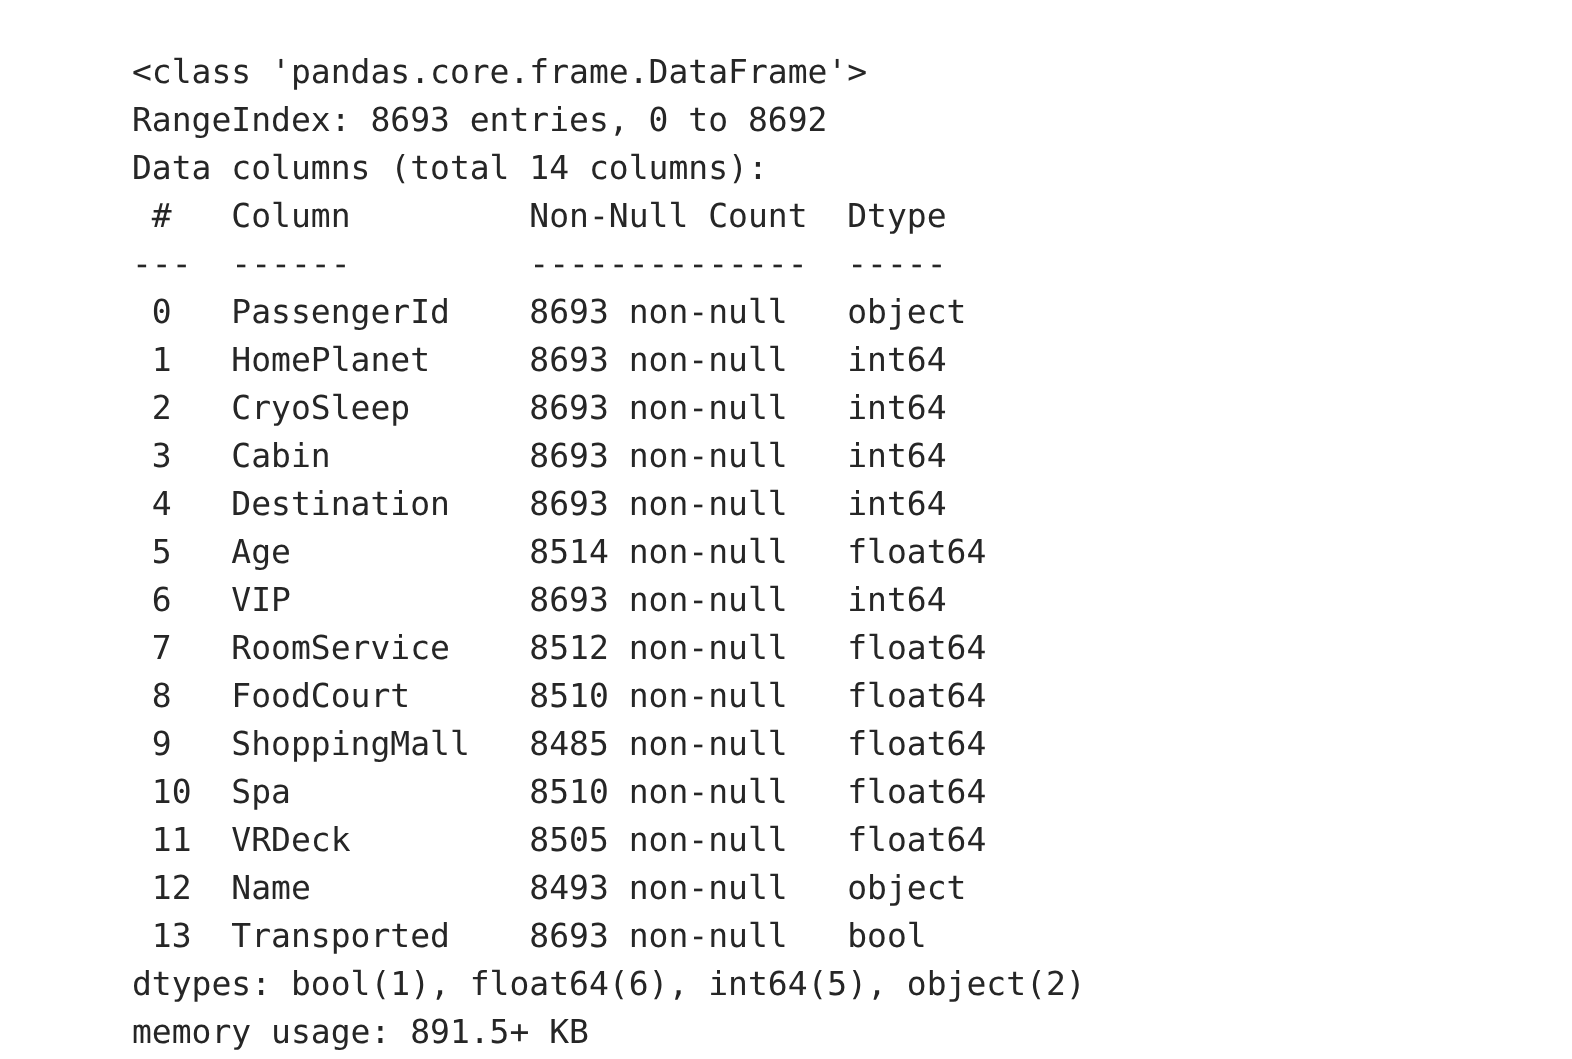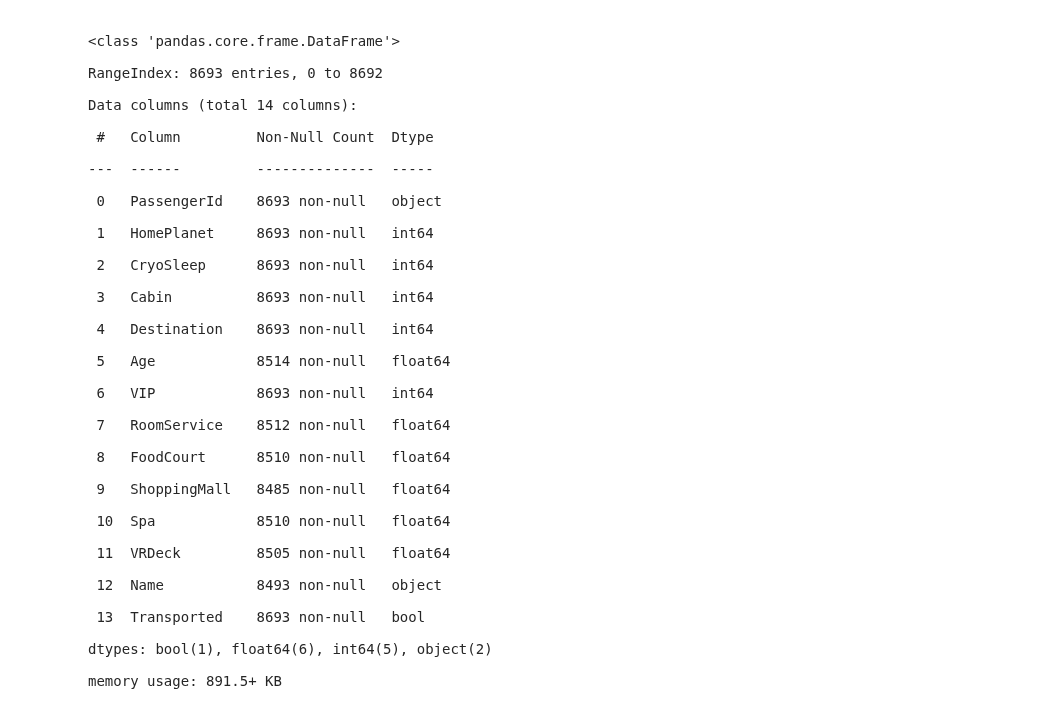--- a/index.html
+++ b/index.html
@@ -12,21 +12,21 @@
     width: 1048px;
     height: 706px;
     overflow: hidden;
     font-family: "DejaVu Sans Mono", "Liberation Mono", monospace;
   }
   #info-output {
     position: absolute;
     left: 88px;
     top: 11px;
     font-family: "DejaVu Sans Mono", "Liberation Mono", monospace;
-    font-size: 14px;
+    font-size: 22px;
     line-height: 32px;
     color: #262626;
     white-space: pre;
     letter-spacing: 0px;
     font-weight: 400;
     -webkit-font-smoothing: antialiased;
   }
   .out-line {
     white-space: pre;
     display: block;

